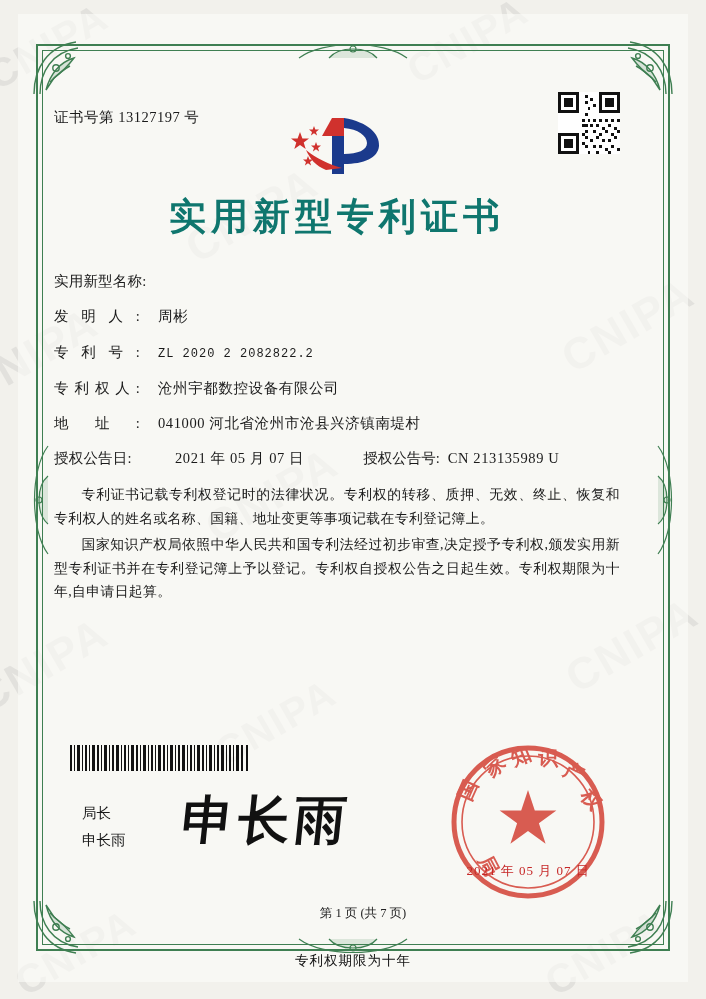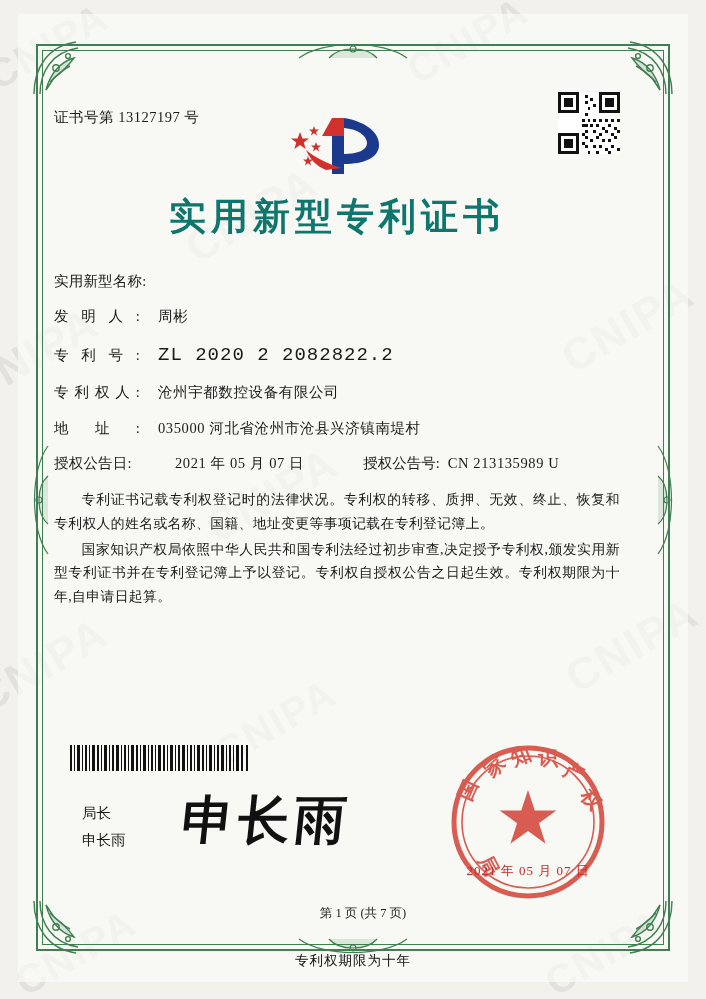--- a/index.html
+++ b/index.html
@@ -159,21 +159,21 @@
     text-align-last: justify;
     width: 86px;
     flex: 0 0 86px;
     margin-right: 18px;
   }
   .f-value {
     letter-spacing: 0.6px;
   }
   .f-value.mono {
     font-family: "Liberation Mono", "DejaVu Sans Mono", monospace;
-    font-size: 19px;
+    font-size: 12px;
     letter-spacing: 1px;
   }
 
   .two-col {
     display: flex;
     align-items: flex-end;
     margin-bottom: 16px;
     white-space: nowrap;
     gap: 17px;
   }
@@ -464,21 +464,21 @@
     </div>
 
 
     <div class="field-row">
       <span class="f-label spaced">专利权人:</span>
       <span class="f-value">沧州宇都数控设备有限公司</span>
     </div>
 
     <div class="field-row">
       <span class="f-label spaced">地址:</span>
-      <span class="f-value">035000 河北省沧州市沧县兴济镇南堤村</span>
+      <span class="f-value">041000 河北省沧州市沧县兴济镇南堤村</span>
     </div>
 
     <div class="two-col">
       <span class="f-label">授权公告日:</span>
       <span class="f-value">2021 年 05 月 07 日</span>
       <span class="col2">
         <span>授权公告号:</span>
         <span class="f-value" style="margin-left:8px;">CN 213135989 U</span>
       </span>
     </div>

